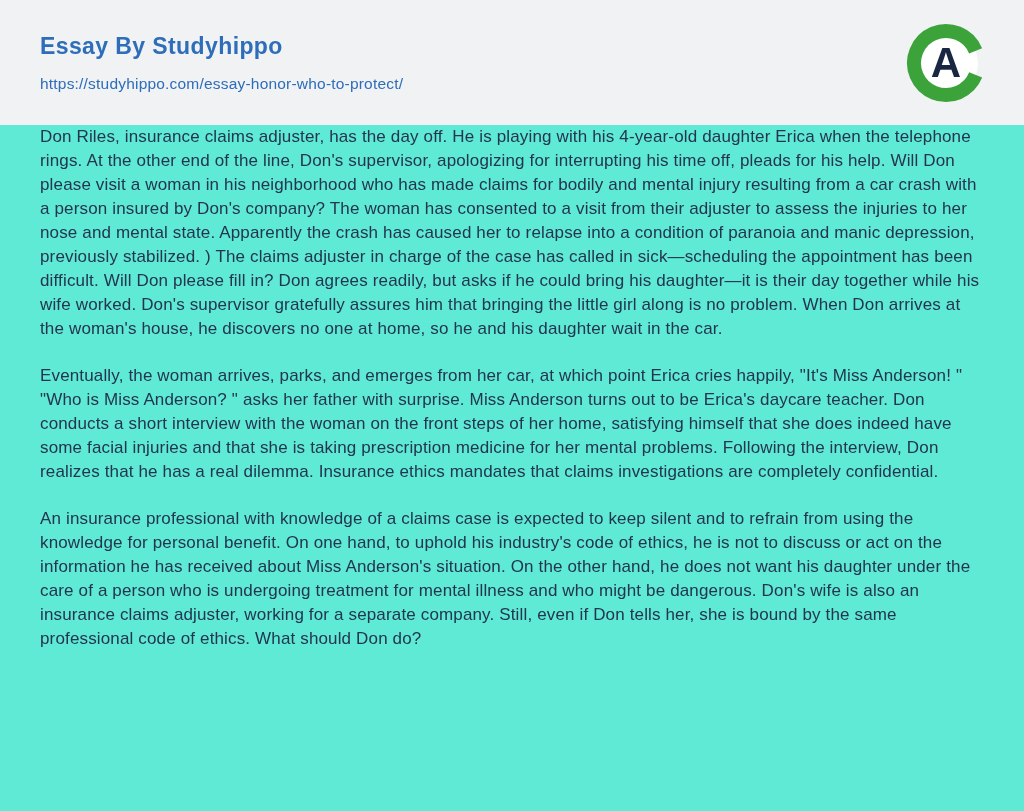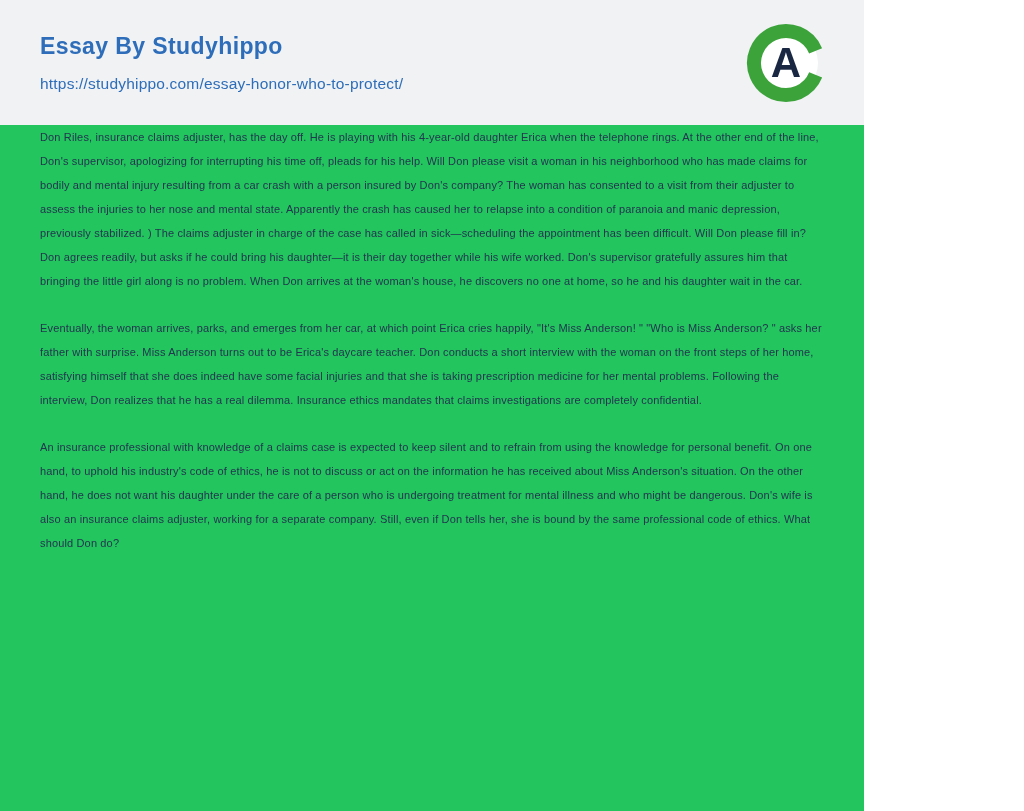--- a/index.html
+++ b/index.html
@@ -7,23 +7,23 @@
     --logo-green: #3ba33a;
     --heading-text: #1a2742;
     --body-text: #243550;
     --header-bg: #f0f2f4;
   }
   * { box-sizing: border-box; }
   html, body { margin: 0; padding: 0; background: #ffffff; }
   body { font-family: "Liberation Sans", "DejaVu Sans", sans-serif; }
 
   .page {
-    width: 864px;
+    width: 1024px;
     height: 811px;
-    background: #22c55e;
+    background: #5eead4;
     overflow: hidden;
   }
 
   .page-header {
     background: var(--header-bg, #f0f2f4);
     height: 125px;
     padding: 0 38px 0 40px;
     display: flex;
     align-items: center;
     justify-content: space-between;
@@ -61,21 +61,21 @@
     color: var(--heading-text, #1a2742);
     font-size: 33px;
     line-height: 40px;
     font-weight: bold;
     letter-spacing: 0.2px;
     margin: 29px 0 13px 0;
   }
 
   .essay-paragraph {
     color: var(--body-text, #243550);
-    font-size: 11px;
+    font-size: 17px;
     line-height: 24px;
     letter-spacing: 0.15px;
     margin: 0 0 23px 0;
     text-align: left;
   }
 </style>
 </head>
 <body>
 
 <div class="page">

